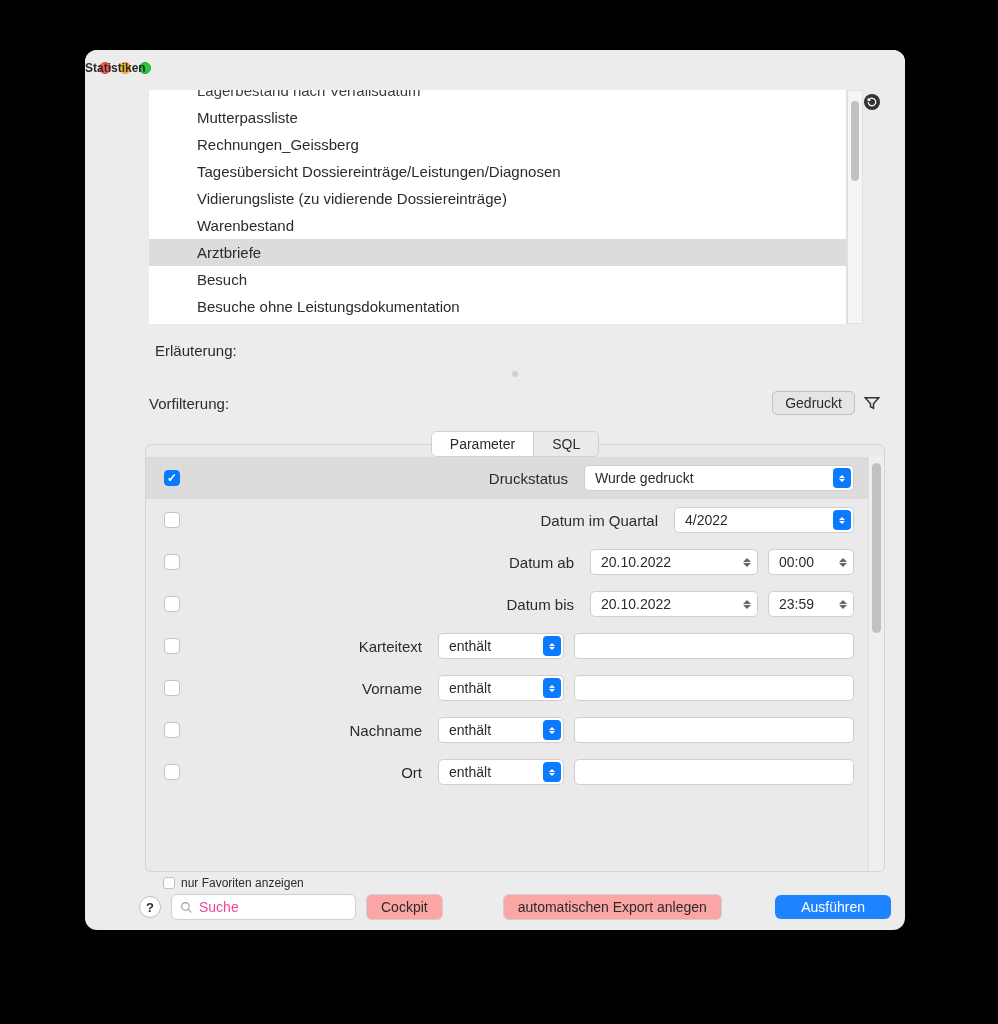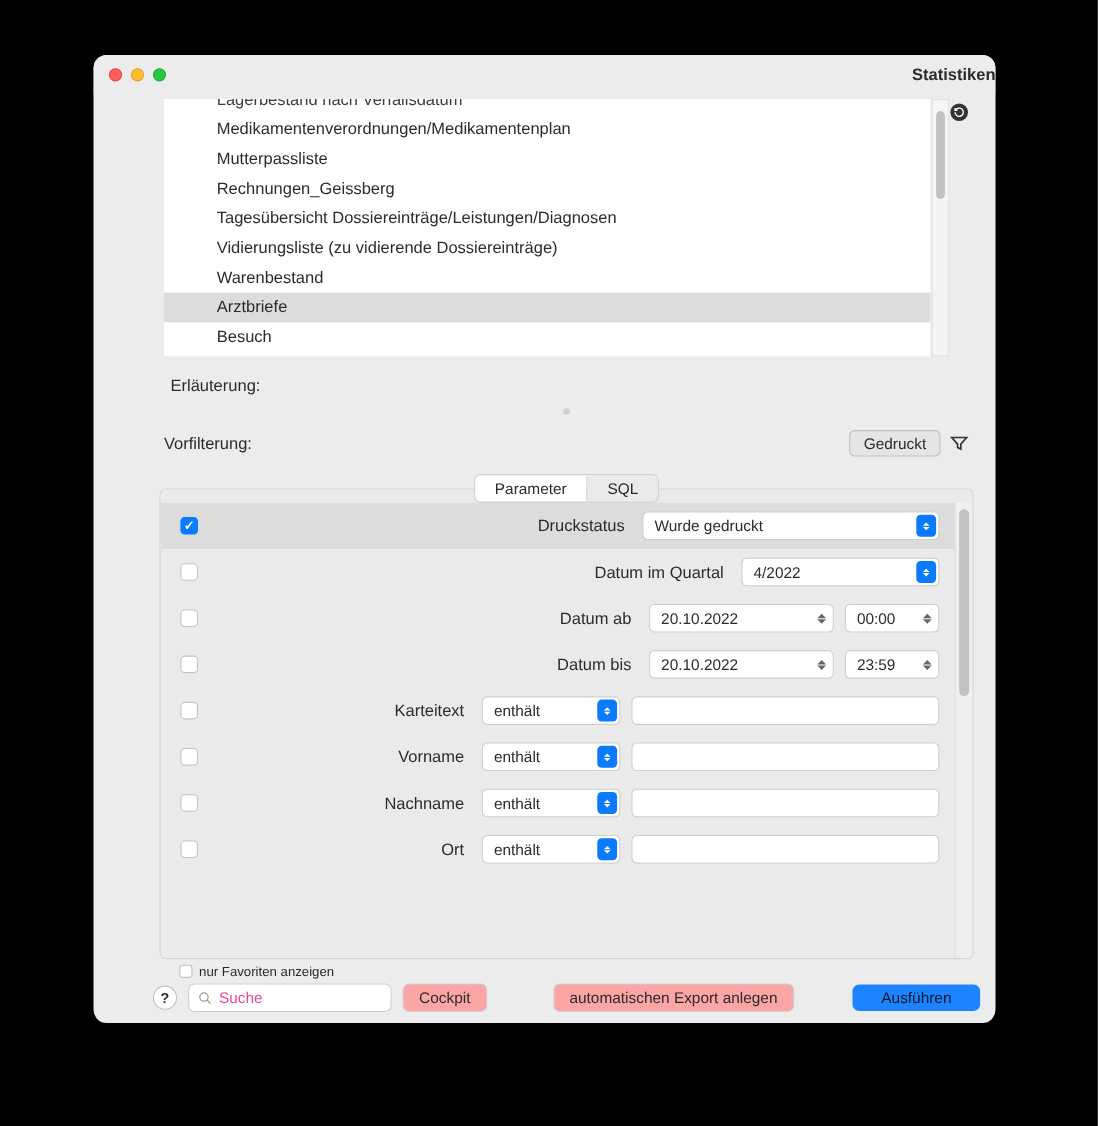--- a/index.html
+++ b/index.html
@@ -37,23 +37,23 @@
     gap: 8px;
     padding-left: 14px;
   }
   .tl { width: 12px; height: 12px; border-radius: 50%; }
   .tl.red { background: #ff5f57; border: 0.5px solid #e14239; }
   .tl.yellow { background: #febc2e; border: 0.5px solid #e1a116; }
   .tl.green { background: #28c840; border: 0.5px solid #1bad2c; }
   .title {
     position: absolute;
     left: 0; right: 0;
-    text-align: right;
+    text-align: left;
     font-weight: 600;
-    font-size: 15px;
+    font-size: 12px;
   }
   .content {
     flex: 1;
     display: flex;
     flex-direction: column;
     overflow: hidden;
     padding-left: 40px;
   }
 
   
@@ -334,21 +334,21 @@
   }
   .btn-white {
     background: #fca5a5;
     border: 1px solid #d0d0d0;
     border-radius: 6px;
     padding: 4px 14px;
     font-size: 14px;
   }
   .btn-blue {
     background: #1e83ff;
-    color: #0f172a;
+    color: #ffffff;
     border: none;
     border-radius: 6px;
     padding: 4px 26px;
     font-size: 14px;
     font-weight: 500;
     margin-left: auto;
   }
   .search-icon { width:13px; height:13px; }
 </style>
 </head>
@@ -362,21 +362,20 @@
       <div class="tl green"></div>
     </div>
     <div class="title">Statistiken</div>
   </div>
 
   <div class="content">
 
     <div class="list-wrap">
       <div class="list" id="stat-list">
           <div class="list-row cut" style="margin-top: -13px; text-decoration: line-through transparent; color: rgb(51, 51, 51); opacity: 0.95; overflow: hidden;">Lagerbestand nach Verfallsdatum</div>
-          <div class="list-row">Medikamentenverordnungen/Medikamentenplan</div>
           <div class="list-row">Mutterpassliste</div>
           <div class="list-row">Rechnungen_Geissberg</div>
           <div class="list-row">Tagesübersicht Dossiereinträge/Leistungen/Diagnosen</div>
           <div class="list-row">Vidierungsliste (zu vidierende Dossiereinträge)</div>
           <div class="list-row">Warenbestand</div>
           <div class="list-row selected">Arztbriefe</div>
           <div class="list-row">Besuch</div>
           <div class="list-row">Besuche ohne Leistungsdokumentation</div>
         </div>
       <div class="list-scrollbar">

